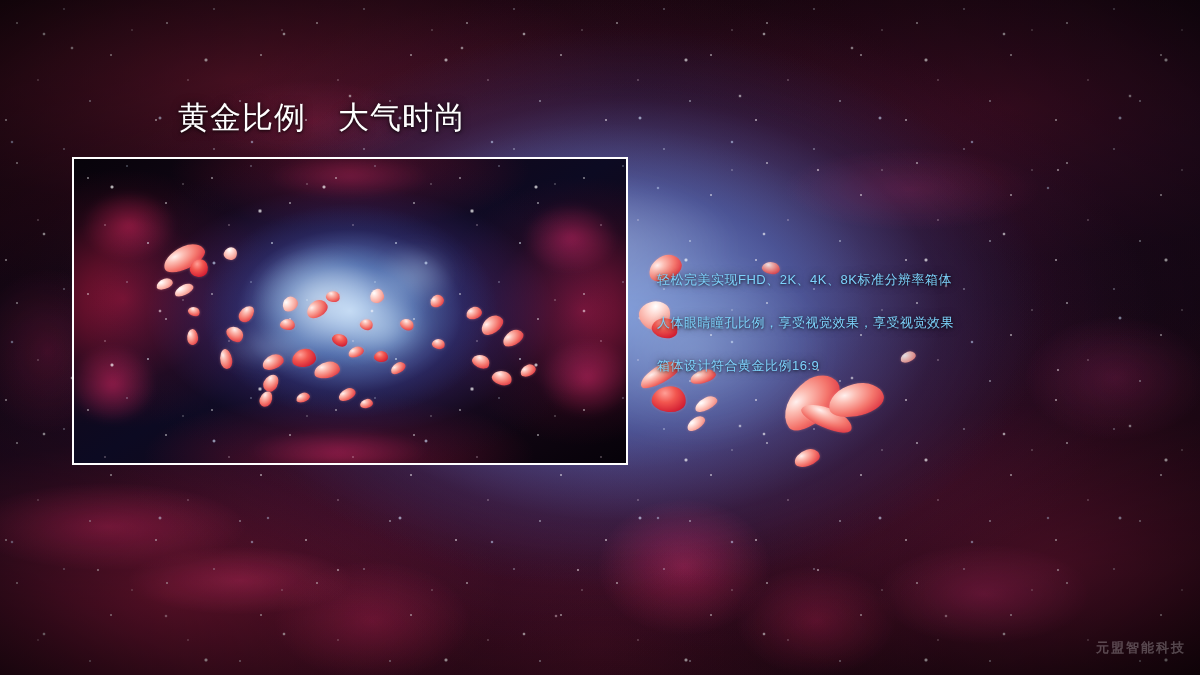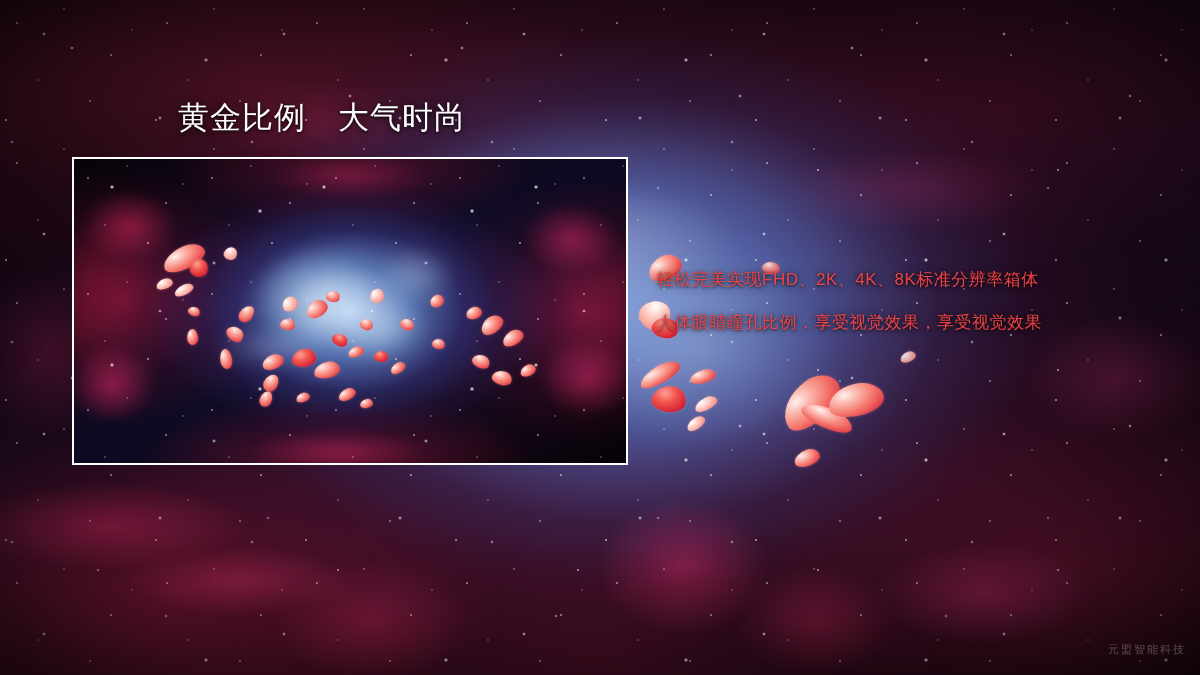--- a/index.html
+++ b/index.html
@@ -204,35 +204,36 @@
     text-shadow: 0 0 9px rgba(0,0,0,0.62), 0 1px 3px rgba(0,0,0,0.75);
   }
 
   #body-text {
     position: absolute;
     left: 657px;
     top: 258px;
     width: 530px;
   }
   #body-text .line {
-    font-size: 17px;
+    font-size: 13px;
     line-height: 43px;
-    color: #ef4444;
+    color: #7dd3fc;
     letter-spacing: .5px;
     white-space: nowrap;
     text-shadow: 0 0 8px rgba(0,0,0,0.55), 0 1px 3px rgba(0,0,0,0.70);
   }
 
   #watermark {
     position: absolute;
     right: 14px;
     bottom: 18px;
-    font-size: 11px;
+    font-size: 13px;
     letter-spacing: 2px;
     color: rgba(230,225,230,0.30);
+    font-weight: bold;
   }
 </style>
 </head>
 <body>
 
 <div id="slide">
 
   <div class="bg-layer bg-base"></div>
   <div class="bg-layer bg-filaments"></div>
   <div class="bg-layer bg-wisps"></div>
@@ -302,17 +303,18 @@
       <div class="petal" style="left:114px; top:148px; width:12px; height:9px;  transform:rotate(24deg);"></div>
       <div class="petal" style="left:286px; top:240px; width:13px; height:9px;  transform:rotate(-10deg);"></div>
     </div>
   </div>
 
   <div id="slide-title">黄金比例　大气时尚</div>
 
   <div id="body-text">
     <div class="line">轻松完美实现FHD、2K、4K、8K标准分辨率箱体</div>
     <div class="line">人体眼睛瞳孔比例，享受视觉效果，享受视觉效果</div>
+    <div class="line">箱体设计符合黄金比例16:9</div>
   </div>
 
   <div id="watermark">元盟智能科技</div>
 
 </div>
 
 </body></html>

